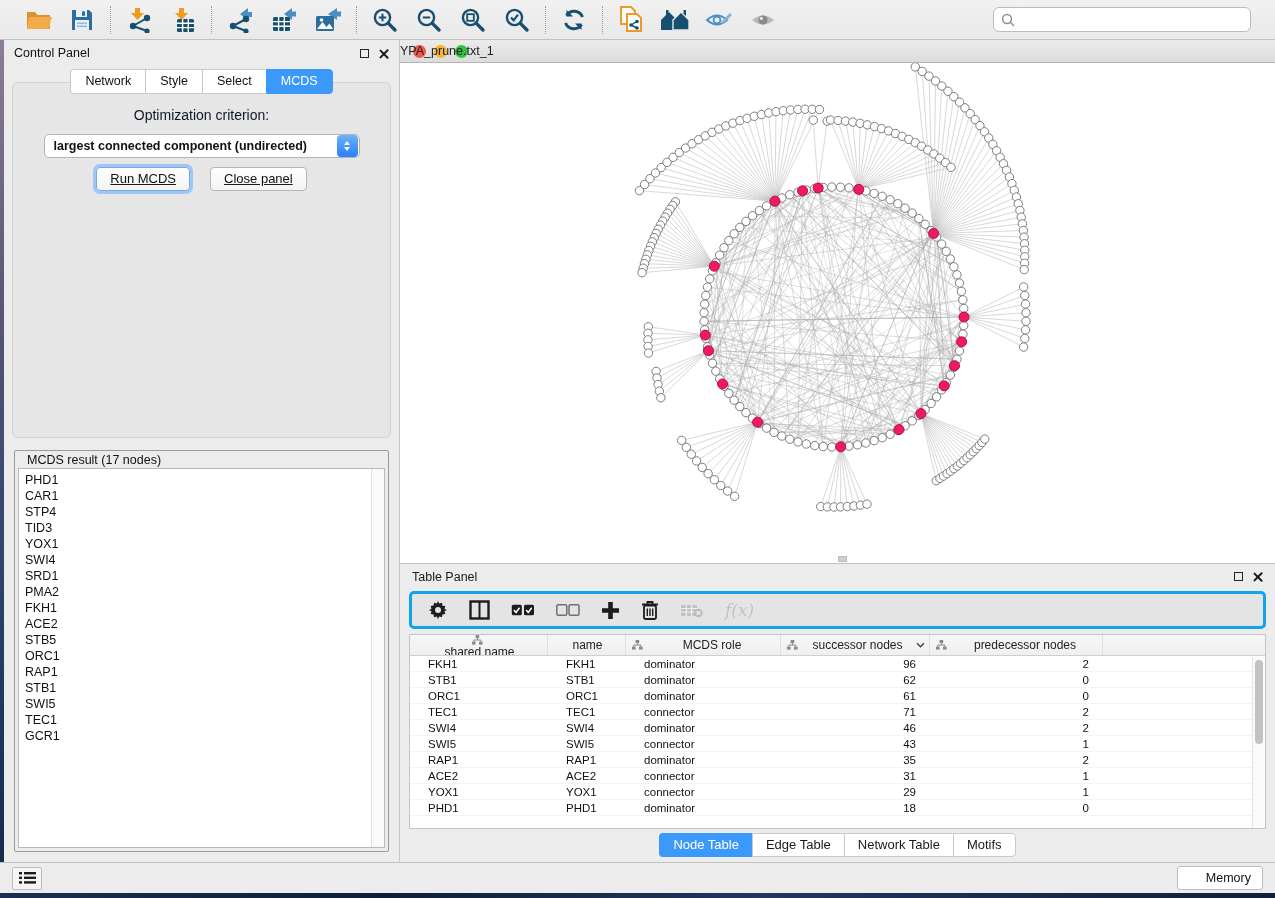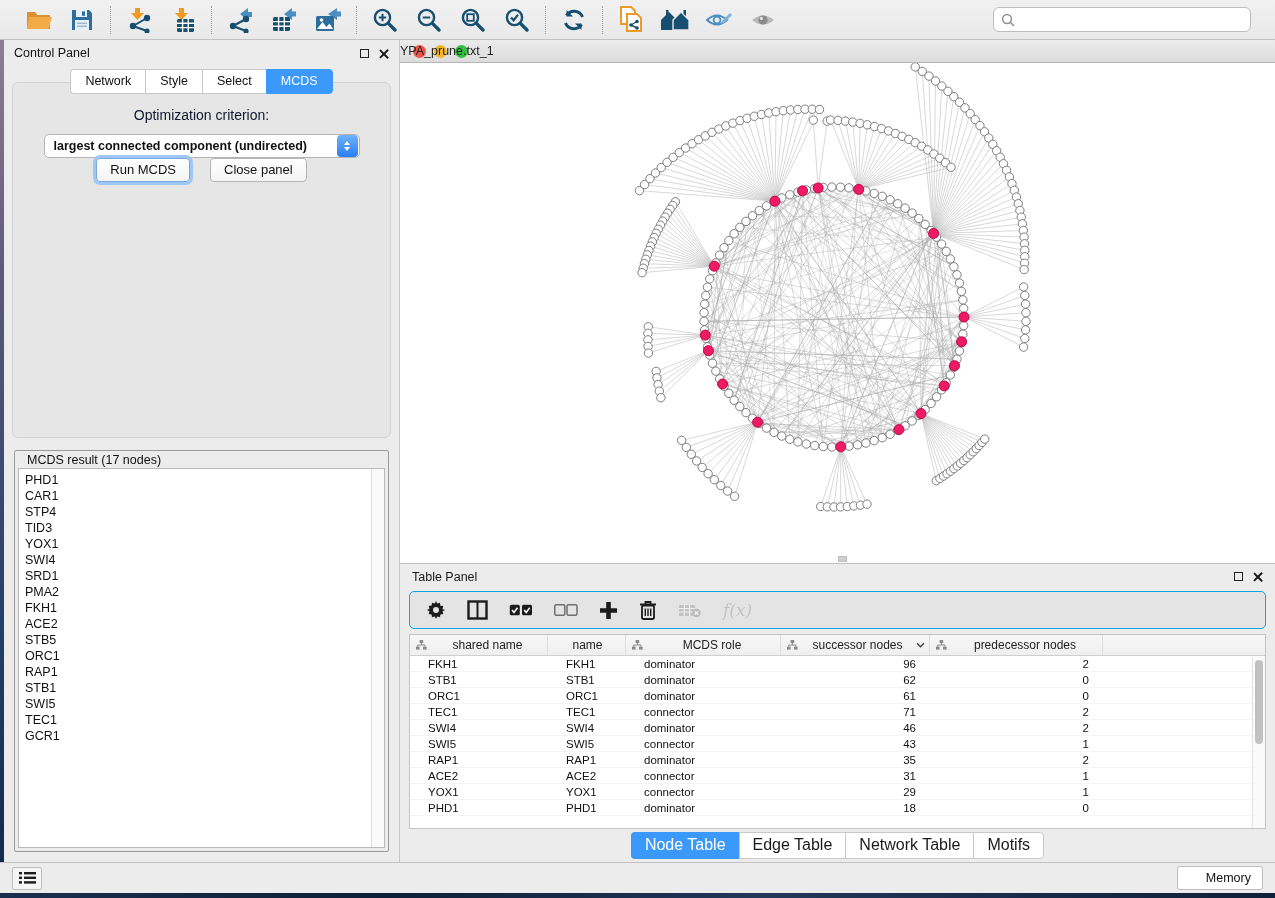--- a/index.html
+++ b/index.html
@@ -43,21 +43,21 @@
   .cp-box { margin:-12px 8px 0 8px; padding:24px 12px 14px; background:#e6e6e6; border:1px solid #d2d2d2;
     border-radius:6px; height:356px; }
   .opt-label { text-align:center; font-size:14px; color:#0f172a; margin-bottom:11px; }
   .dropdown { width:316px; height:24px; margin:0 auto; background:#fff; border:1px solid #b4b4b4; border-radius:5px;
     display:flex; align-items:center; cursor:pointer;font-weight:bold; }
   .dropdown .dd-text { flex:1; padding:0 9px; font-size:12.5px; color:#111; white-space:nowrap; }
   .dd-stepper { width:21px; height:22px; background:linear-gradient(#6db2fb,#2a7ef8); border-radius:4px; margin-right:1px;
     display:flex; flex-direction:column; align-items:center; justify-content:center; gap:2px; }
   .dd-stepper i { width:0; height:0; border-left:3.6px solid transparent; border-right:3.6px solid transparent; }
   .dd-up { border-bottom:4.4px solid #fff; } .dd-down { border-top:4.4px solid #fff; }
-  .cp-buttons { display:flex; justify-content:center; gap:20px; margin-top:0; }
+  .cp-buttons { display:flex; justify-content:center; gap:20px; margin-top:9px;text-decoration:underline; }
   .btn { background:linear-gradient(#ffffff,#f4f4f4); border:1px solid #b5b5b5; border-radius:4px;
     font-size:13px; padding:3px 13px 4px; color:#111; cursor:pointer; font-family:"Liberation Sans",sans-serif; }
   .btn.focus-ring { box-shadow:0 0 0 3px #9cc7f7; border-color:#7aa8d8; }
 
   .mcds-fieldset { margin:12px 10px 10px 10px; border:1px solid #9a9a9a; border-radius:2px;
     flex:1; display:flex; flex-direction:column; background:#ececec; padding:2px 1px 1px 1px; }
   .mcds-fieldset legend { font-size:12.5px; color:#111; margin-left:8px; padding:0 3px; }
   .mcds-list-wrap { flex:1; display:flex; background:#fff; border:1px solid #b9b9b9; margin:1px 2px 2px 2px; overflow:hidden; }
   .mcds-list { flex:1; padding:3px 0 0 6px; }
   .mcds-item { font-size:12.5px; line-height:16px; color:#111; }
@@ -73,40 +73,40 @@
   .tl { width:13px; height:13px; border-radius:50%; cursor:pointer; }
   .net-title { position:absolute; left:0; right:0; font-size:12.5px; color:#222; pointer-events:none; }
   .net-canvas { flex:1; background:#fff; position:relative; }
   .net-canvas svg { position:absolute; left:0; top:0; }
   .net-grip { position:absolute; left:50%; bottom:1px; width:9px; height:6px; background:#cfcfcf; border:1px solid #bdbdbd; }
 
   
   .table-panel { flex:1; background:#ececec; display:flex; flex-direction:column; border-top:1px solid #c0c0c0; }
   .tp-header { height:25px; display:flex; align-items:center; padding:0 12px; }
   .tp-title { font-size:12.5px; }
-  .tp-toolbar { margin:2px 9px 0 9px; height:38px; background:#e4e4e4; border:1px solid #0ea5e9; border-radius:5px;
+  .tp-toolbar { margin:2px 9px 0 9px; height:38px; background:#e4e4e4; border:3px solid #0ea5e9; border-radius:5px;
     display:flex; align-items:center; gap:21px; padding:0 16px; }
   .tp-icon { display:flex; align-items:center; justify-content:center; cursor:pointer; }
   .tp-icon.disabled { cursor:default; opacity:.45; }
   .fx-label { font-family:"DejaVu Serif", serif; font-style:italic; font-size:17px; color:#9a9a9a; }
 
   .tbl-wrap { margin:5px 9px 0 9px; flex:1; background:#fff; border:1px solid #c4c4c4; display:flex; overflow:hidden; position:relative; }
   .tbl { flex:1; }
   .tbl-header { display:flex; height:21px; background:linear-gradient(#f7f7f7,#efefef); border-bottom:1px solid #cfcfcf; }
   .th-cell { display:flex; align-items:center; border-right:1px solid #dedede; font-size:12px; color:#222;
     padding:0 4px 0 6px; cursor:pointer; overflow:hidden; }
   .th-label { flex:1; text-align:center; white-space:nowrap; }
   .tbl-body .row { display:flex; height:16px; align-items:center; border-bottom:1px solid #f4f4f4; cursor:default; }
   .cell { font-size:11.5px; color:#111; white-space:nowrap; overflow:hidden; }
   .cell.num { text-align:right; }
   .tbl-scroll { position:absolute; right:0; top:22px; bottom:0; width:13px; background:#fafafa; border-left:1px solid #e3e3e3; }
   .tbl-thumb { position:absolute; left:2px; right:2px; top:3px; height:84px; background:#c2c2c2; border-radius:5px; cursor:pointer; }
 
   .tp-tabs { height:26px; display:flex; justify-content:center; align-items:center; margin:3px 0 4px; }
-  .tp-tab { background:#fff; border:1px solid #c9c9c9; border-right:none; padding:3px 13px 4px; font-size:16px; cursor:pointer; }
+  .tp-tab { background:#fff; border:1px solid #c9c9c9; border-right:none; padding:3px 13px 4px; font-size:13px; cursor:pointer; }
   .tp-tab:first-child { border-radius:4px 0 0 4px; }
   .tp-tab:last-child { border-right:1px solid #c9c9c9; border-radius:0 4px 4px 0; }
   .tp-tab.active { background:#3b99fc; border-color:#3b99fc; color:#fff; }
 
   
   .statusbar { position:absolute; left:0; top:862px; width:1275px; height:31px; background:#ececec;
     border-top:1px solid #c2c2c2; display:flex; align-items:center; padding:0 12px; }
   .sb-left-btn { width:30px; height:23px; background:#f5f5f5; border:1px solid #bdbdbd; border-radius:2px;
     display:flex; align-items:center; justify-content:center; cursor:pointer; }
   .memory-btn { margin-left:auto; height:24px; background:#fff; border:1px solid #bdbdbd; border-radius:3px;
@@ -1085,21 +1085,21 @@
               <path d="M16.6 8.2 l3.8 3.6 M20.4 8.2 l-3.8 3.6" stroke="#fff" stroke-width="1.3"></path>
             </svg>
           </span>
           <span class="tp-icon disabled">
             <span class="fx-label">f(x)</span>
           </span>
         </div>
         <div class="tbl-wrap">
           <div class="tbl">
             <div class="tbl-header" id="tblhead">
-                <div class="th-cell" style="width: 138px;">
+                <div class="th-cell" style="width: 138px; flex-direction: column;">
                   <svg width="11" height="10" viewBox="0 0 11 10" style="margin-right:5px;flex:none">
                     <rect x="3.6" y="0" width="3.6" height="3" fill="#8a8a8a"></rect>
                     <rect x="0" y="6.6" width="3.6" height="3" fill="#8a8a8a"></rect>
                     <rect x="7" y="6.6" width="3.6" height="3" fill="#8a8a8a"></rect>
                     <path d="M5.4 3 v2 M1.8 6.6 v-1.6 h7 v1.6" stroke="#8a8a8a" fill="none"></path>
                   </svg>
                   <span class="th-label">shared name</span>
                 </div>
                 <div class="th-cell" style="width: 78px;">
                   <span class="th-label">name</span>

